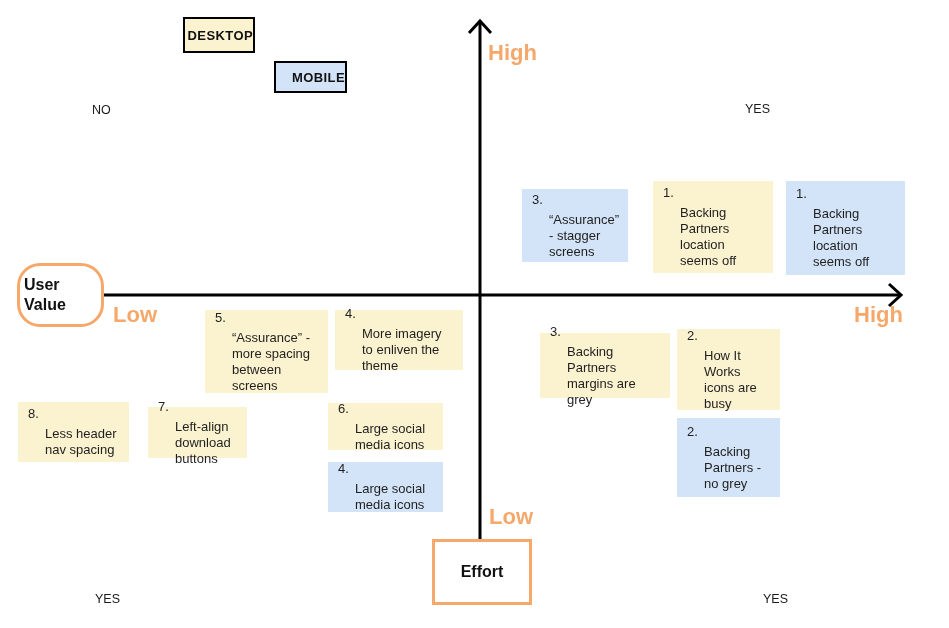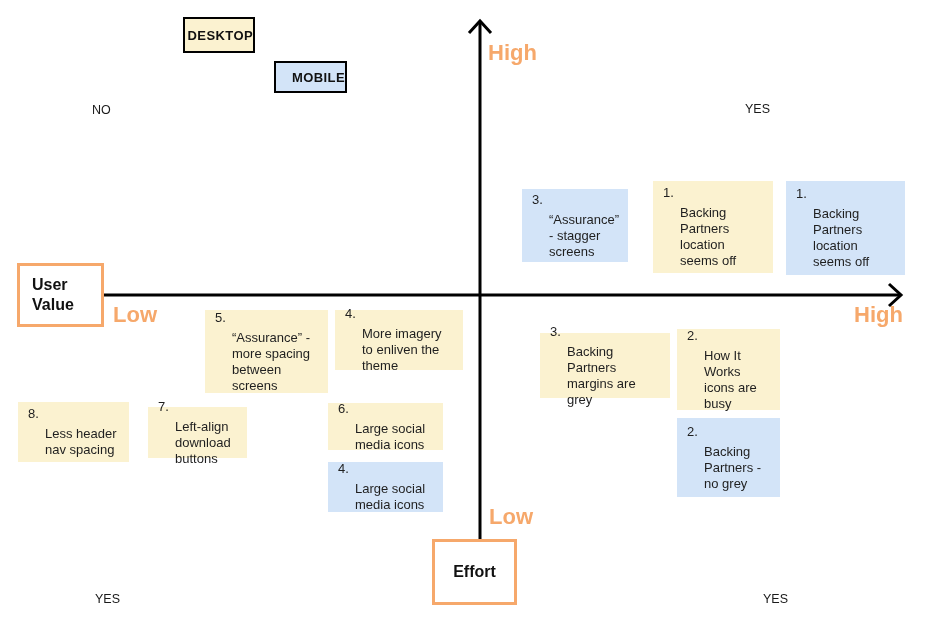--- a/index.html
+++ b/index.html
@@ -24,22 +24,22 @@
   .corner-br{left:763px;top:552px;}
   .axis-label{position:absolute;font-size:22px;font-weight:bold;color:var(--accent);text-align:right;}
   .lbl-high-top{left:488px;top:40px;}
   .lbl-low-left{left:113px;top:302px;}
   .lbl-high-right{left:854px;top:302px;}
   .lbl-low-bottom{left:489px;top:504px;}
   .frame-box{
     position:absolute;background:#fff;border:3px solid var(--accent);
     box-sizing:border-box;color:#111;font-weight:bold;font-size:16px;line-height:1.25;
   }
-  .user-value{left:17px;top:263px;width:87px;height:64px;display:flex;align-items:center;padding-left:12px;}
-  .effort{left:432px;top:539px;width:85px;height:66px;display:flex;align-items:center;justify-content:center;}
+  .user-value{left:17px;top:263px;width:87px;height:64px;display:flex;align-items:center;padding-left:4px;border-radius:23px;}
+  .effort{left:432px;top:539px;width:100px;height:66px;display:flex;align-items:center;justify-content:center;}
   .note{
     position:absolute;display:flex;align-items:center;
     padding:0 10px;box-sizing:border-box;
     font-size:13px;line-height:16px;color:#1f1f1f;
   }
   .note.desktop{background:var(--desktop);}
   .note.mobile{background:var(--mobile);}
   .note .body{display:flex;}
   .note .num{flex:0 0 17px;}
   .note .txt{flex:1 1 auto;margin-top:20px;}

